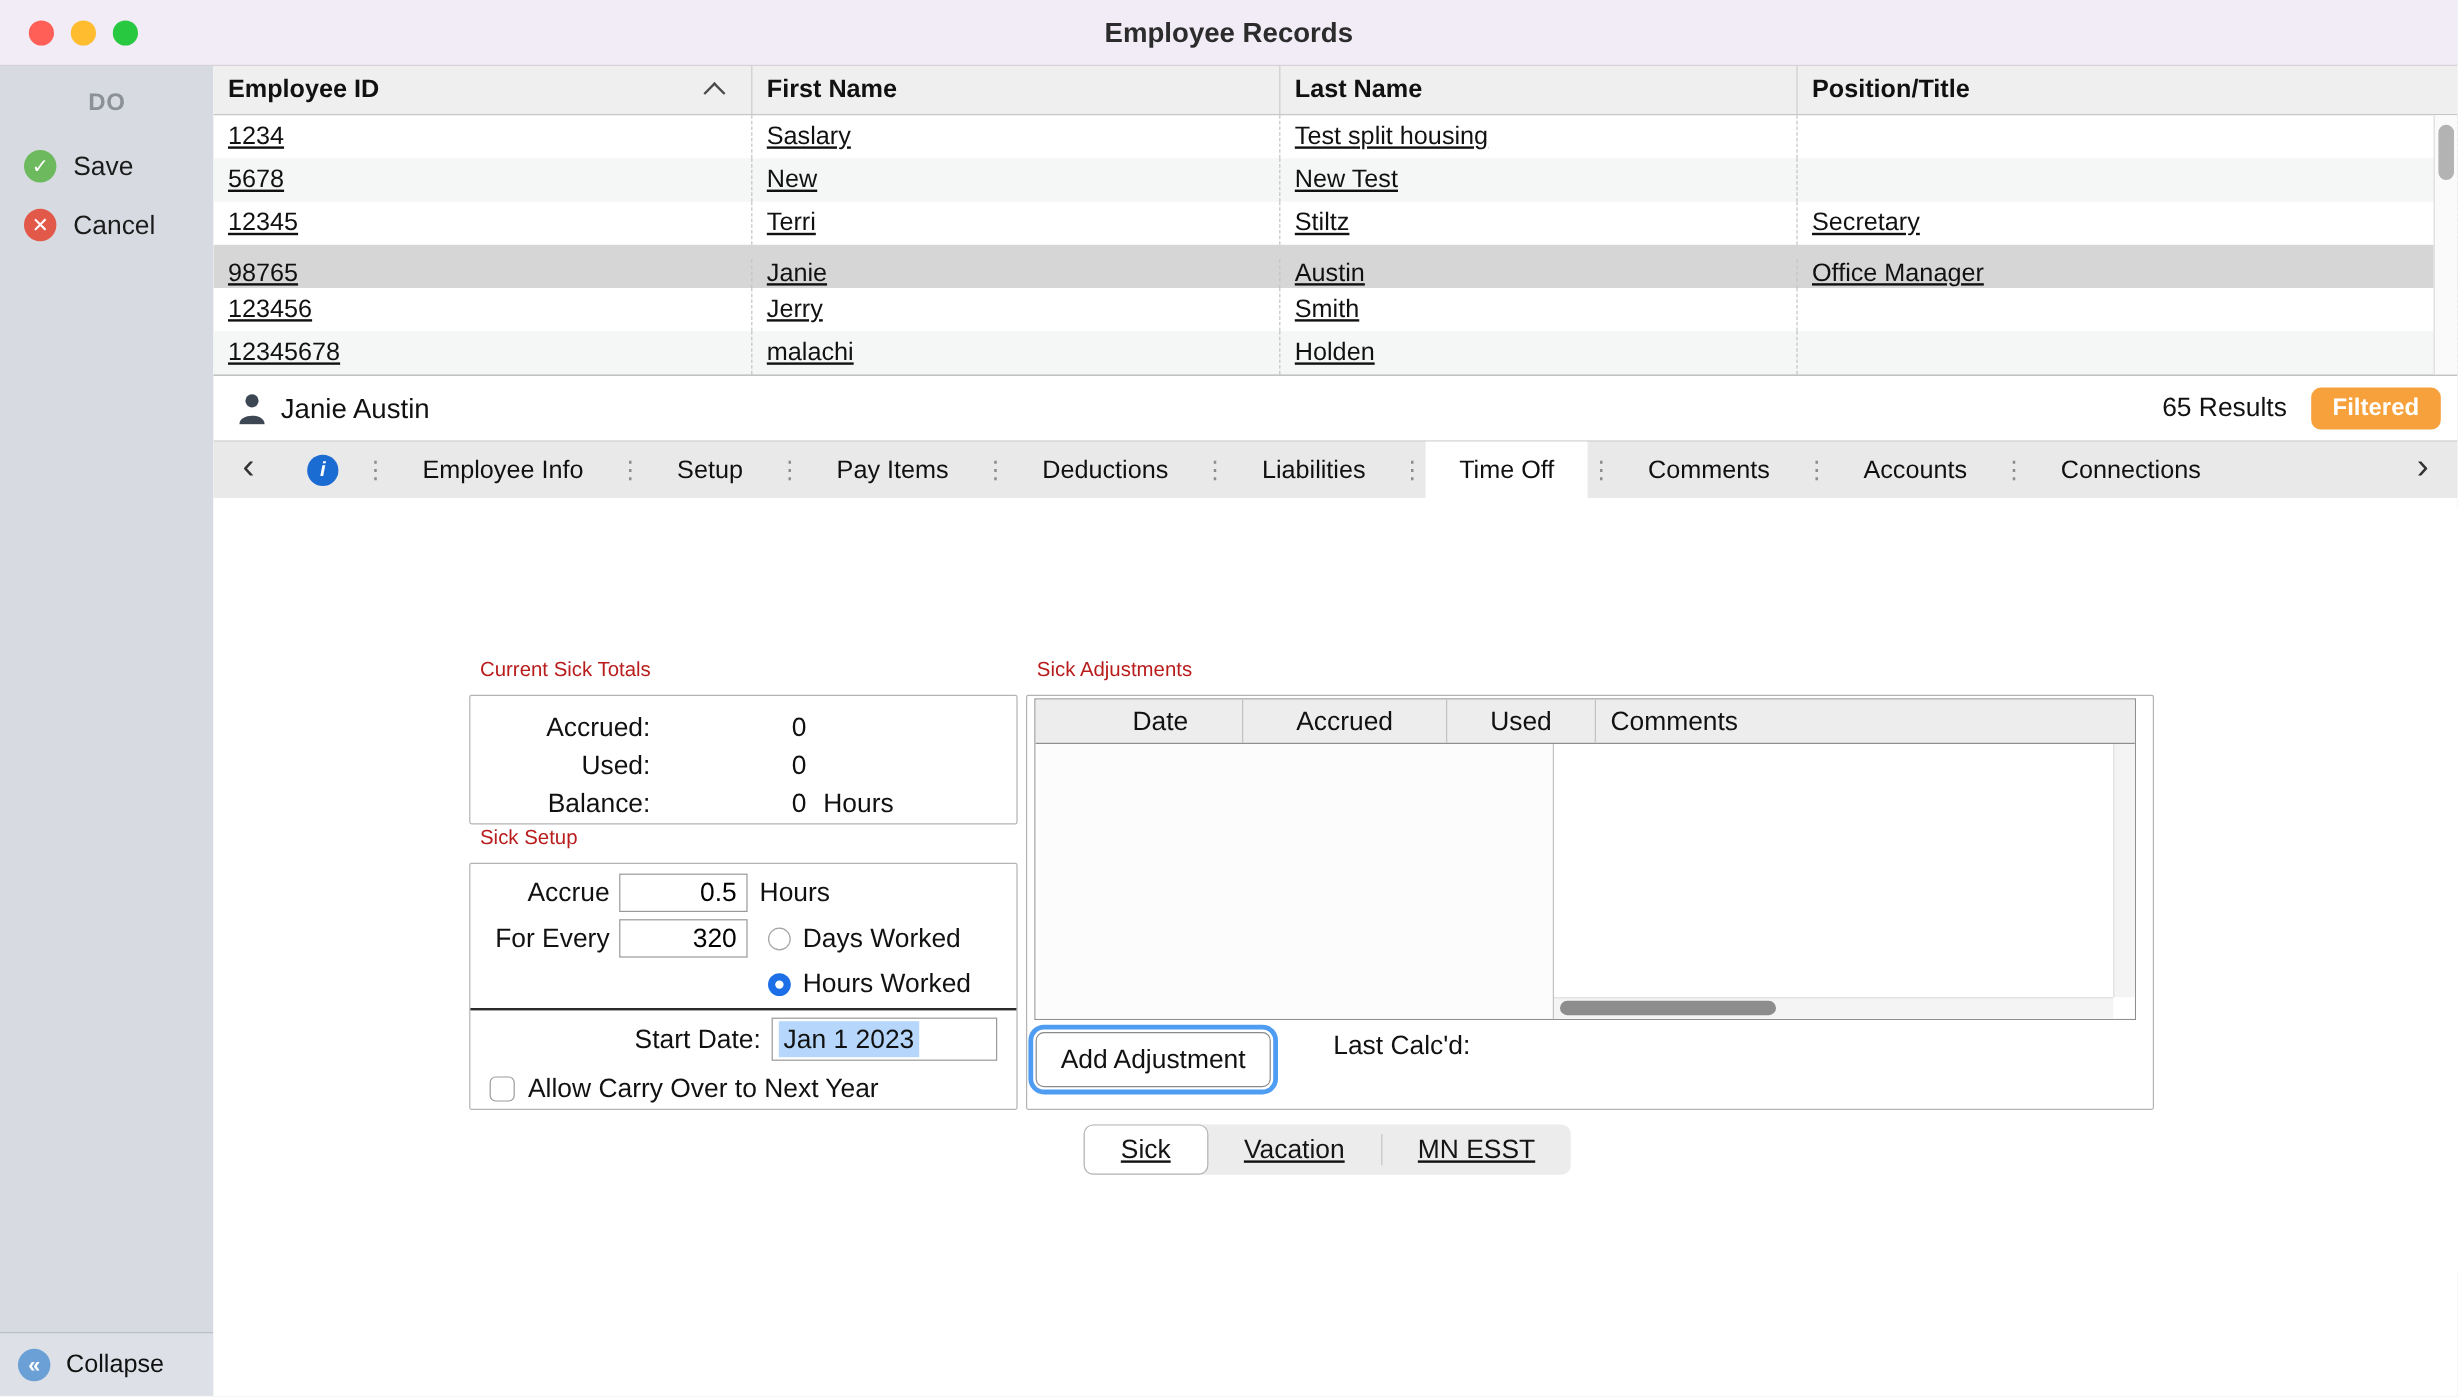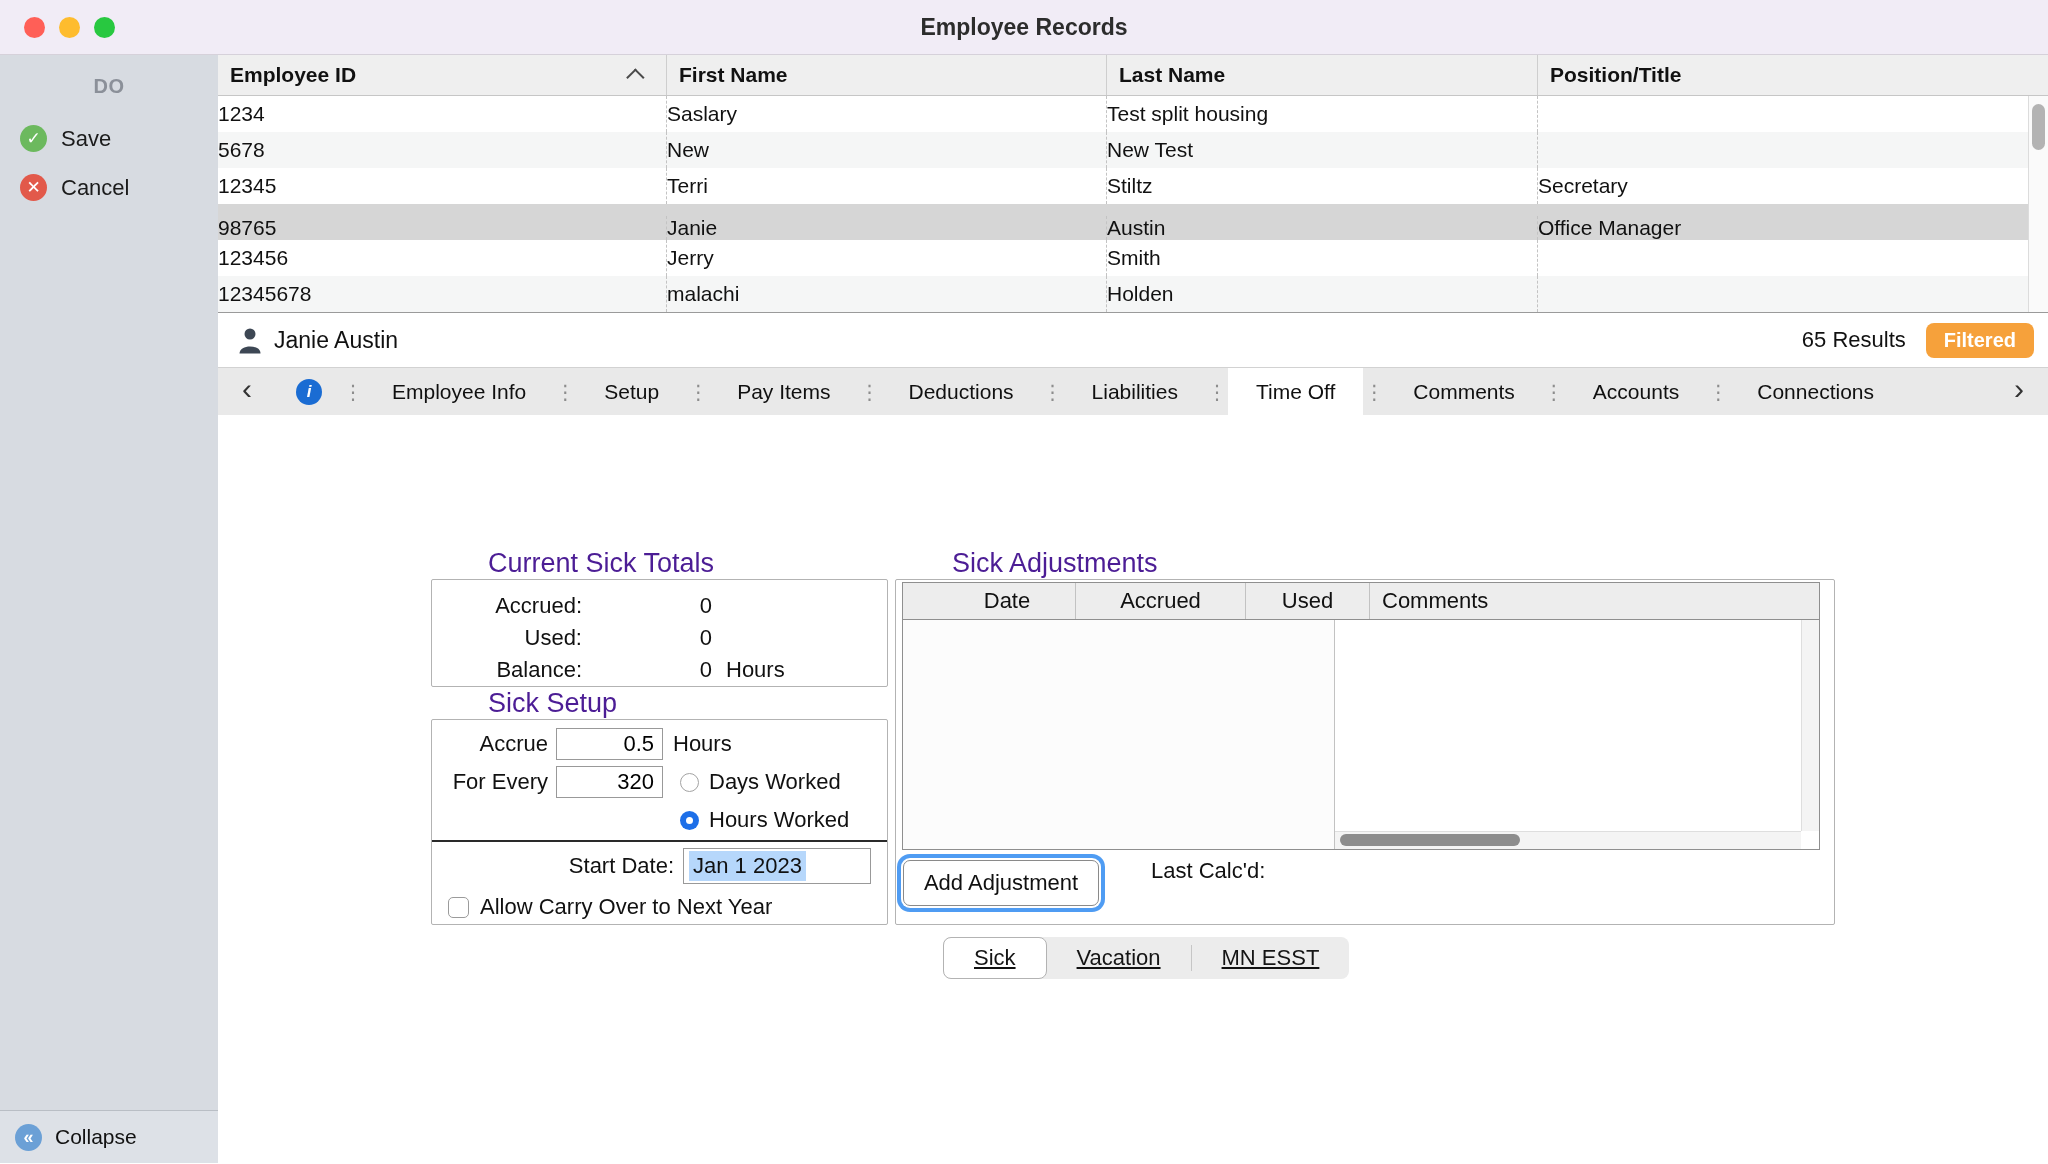--- a/index.html
+++ b/index.html
@@ -14,21 +14,21 @@
     display:flex; align-items:center; justify-content:center; position:relative; }
   .traffic { position:absolute; left:24px; top:0; height:100%; display:flex; align-items:center; gap:14px; }
   .light { width:21px; height:21px; border-radius:50%; }
   .light.red { background:#ff5f57; } .light.yellow { background:#febc2e; } .light.green { background:#28c840; }
   .wtitle { font-size:23px; font-weight:bold; color:#2c2c2c; }
 
   
   .frame { display:flex; height:1108px; }
 
   
-  .sidebar { width:218px; background:#d7dbe1; display:flex; flex-direction:column; flex:none; }
+  .sidebar { width:178px; background:#d7dbe1; display:flex; flex-direction:column; flex:none; }
   .side-head { text-align:center; color:#8b9099; font-weight:bold; font-size:20px; padding:20px 0 16px; letter-spacing:.5px; }
   .side-item { display:flex; align-items:center; gap:14px; padding:11px 0 11px 20px; font-size:22px; color:#1b1b1b; cursor:default; }
   .circ { width:27px; height:27px; border-radius:50%; display:flex; align-items:center; justify-content:center;
     color:#fff; font-size:17px; font-weight:bold; flex:none; }
   .circ.save { background:#6cb95e; } .circ.cancel { background:#e2594a; }
   .collapse { margin-top:auto; height:53px; border-top:1px solid #b9bec5; background:#dde1e7;
     display:flex; align-items:center; gap:13px; padding-left:15px; font-size:21px; }
   .circ.collapse-ic { background:#6ba0d6; font-size:18px; }
 
   
@@ -39,22 +39,22 @@
   .hrow { display:flex; height:41px; background:#efefef; border-bottom:1px solid #c6c6c6;
     font-weight:bold; font-size:21px; align-items:stretch; }
   .hcell { display:flex; align-items:center; padding-left:12px; border-right:1px solid #cecece; }
   .c0 { width:449px; } .c1 { width:440px; } .c2 { width:431px; } .c3 { flex:1; border-right:none; }
   .sort { margin-left:auto; margin-right:22px; width:13px; height:13px;
     border-left:2.5px solid #4a4a4a; border-top:2.5px solid #4a4a4a; transform:rotate(45deg) translateY(3px); }
   .rows { position:relative; }
   .trow { display:flex; height:36px; font-size:21px; align-items:stretch; }
   .trow.alt { background:#f5f6f6; }
   .trow.selected { background:#d6d6d6;align-items:flex-end; }
-  .tcell { display:flex; align-items:center; border-right:1px dashed #c3c3c3;
-    white-space:nowrap; overflow:hidden; }
+  .tcell { display:flex; align-items:center; padding-left:12px; border-right:1px dashed #c3c3c3;
+    white-space:nowrap; overflow:hidden;text-decoration:underline; }
   .vscroll { position:absolute; top:0; right:0; bottom:0; width:20px; background:#fafafa; border-left:1px solid #dcdcdc; }
   .vthumb { position:absolute; top:8px; left:3px; width:13px; height:46px; background:#b3b3b3; border-radius:7px; }
 
   
   .statusrow { height:54px; display:flex; align-items:center; padding:0 14px 0 20px; font-size:22px; flex:none; }
   .person { margin-right:12px; display:flex; align-items:center; }
   .recname { font-size:23px; color:#111; }
   .results { margin-left:auto; font-size:22px; }
   .badge { margin-left:20px; background:#f6a13b; color:#fff; font-weight:bold; font-size:20px;
     padding:6px 18px; border-radius:8px; }
@@ -69,21 +69,21 @@
   .infoic { width:26px; height:26px; border-radius:50%; background:#1a6cd3; color:#fff;
     display:flex; align-items:center; justify-content:center; font-size:17px; font-weight:bold; font-style:italic; }
   .tsep { display:flex; align-items:center; color:#8d8d8d; font-size:20px; padding:0 1px; }
   .tab { display:flex; align-items:center; padding:0 28px; color:#101010; cursor:default; }
   .tab.selected { background:#ffffff; }
 
   
   .content { flex:1; position:relative; background:#fff; min-height:0; }
 
   .gbox { position:absolute; border:1px solid #b3b3b3; border-radius:2px; background:#fff; }
-  .glabel { position:absolute; top:-32px; left:8px; font-size:27px; color:#4c1d95; white-space:nowrap;margin-left:48px; }
+  .glabel { position:absolute; top:-32px; left:8px; font-size:17px; color:#b91c1c; white-space:nowrap; }
 
   
   .cstbox { left:213px; top:164px; width:457px; height:108px; padding-top:10px; }
   .cst-row { display:flex; align-items:center; height:32px; font-size:22px; }
   .cst-label { width:150px; text-align:right; }
   .cst-value { width:130px; text-align:right; }
   .cst-unit { margin-left:14px; }
 
   
   .ssbox { left:213px; top:304px; width:457px; height:206px; }

